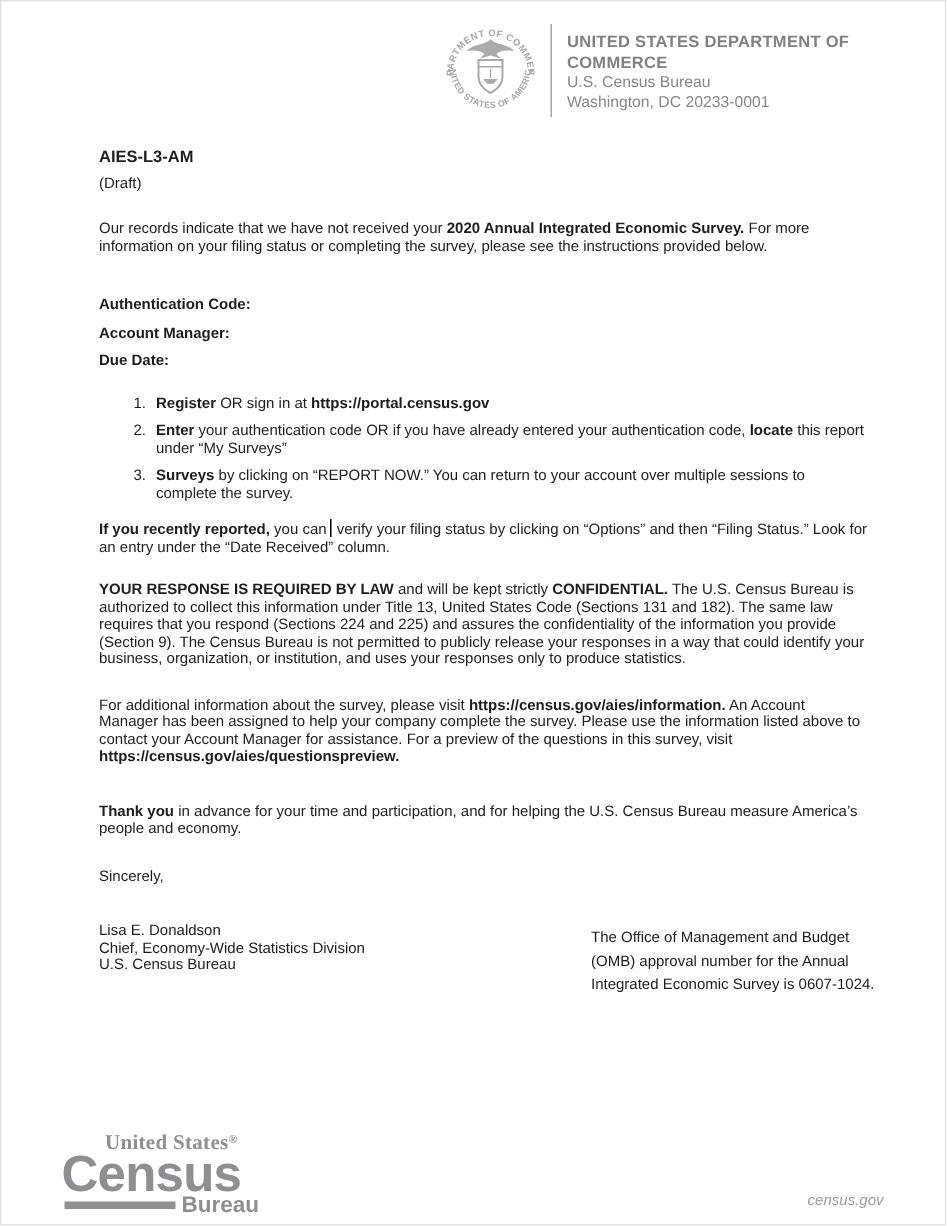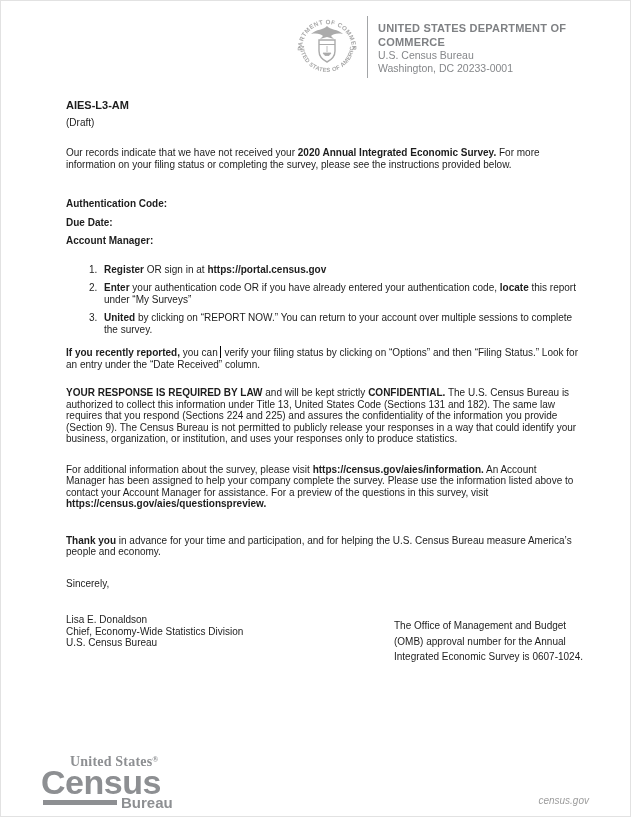--- a/index.html
+++ b/index.html
@@ -87,36 +87,36 @@
 
   <div class="body">
     <div class="form-code">AIES-L3-AM</div>
     <div class="draft">(Draft)</div>
 
 
     <div class="p-intro"><span>Our records indicate that we have not received your </span><b>2020 Annual Integrated Economic Survey.</b><span> For more information on your filing status or completing the survey, please see the instructions provided below.</span></div>
 
     <div class="fields">
       <div class="field">Authentication Code:</div>
+      <div class="field">Account Manager:</div>
       <div class="field">Due Date:</div>
-      <div class="field">Account Manager:</div>
     </div>
 
     <div class="steps">
       <div class="step">
         <span class="step-num">1.</span>
         <span class="step-text"><b>Register</b><span> OR sign in at </span><b>https://portal.census.gov</b></span>
       </div>
       <div class="step">
         <span class="step-num">2.</span>
         <span class="step-text"><b>Enter</b><span> your authentication code OR if you have already entered your authentication code, </span><b>locate</b><span> this report under “My Surveys”</span></span>
       </div>
       <div class="step">
         <span class="step-num">3.</span>
-        <span class="step-text"><b>United</b><span> by clicking on “REPORT NOW.” You can return to your account over multiple sessions to complete the survey.</span></span>
+        <span class="step-text"><b>Surveys</b><span> by clicking on “REPORT NOW.” You can return to your account over multiple sessions to complete the survey.</span></span>
       </div>
     </div>
 
     <div class="p-recent"><b>If you recently reported,</b><span> you can</span><span class="caret"></span><span> verify your filing status by clicking on “Options” and then “Filing Status.” Look for an entry under the “Date Received” column.</span></div>
 
     <div class="p-law"><b>YOUR RESPONSE IS REQUIRED BY LAW</b><span> and will be kept strictly </span><b>CONFIDENTIAL.</b><span> The U.S. Census Bureau is authorized to collect this information under Title 13, United States Code (Sections 131 and 182). The same law requires that you respond (Sections 224 and 225) and assures the confidentiality of the information you provide (Section 9). The Census Bureau is not permitted to publicly release your responses in a way that could identify your business, organization, or institution, and uses your responses only to produce statistics.</span></div>
 
     <div class="p-add"><span>For additional information about the survey, please visit </span><b>https://census.gov/aies/information.</b><span> An Account Manager has been assigned to help your company complete the survey. Please use the information listed above to contact your Account Manager for assistance. For a preview of the questions in this survey, visit </span><b>https://census.gov/aies/questionspreview.</b></div>
 
     <div class="p-thanks"><b>Thank you</b><span> in advance for your time and participation, and for helping the U.S. Census Bureau measure America’s people and economy.</span></div>

